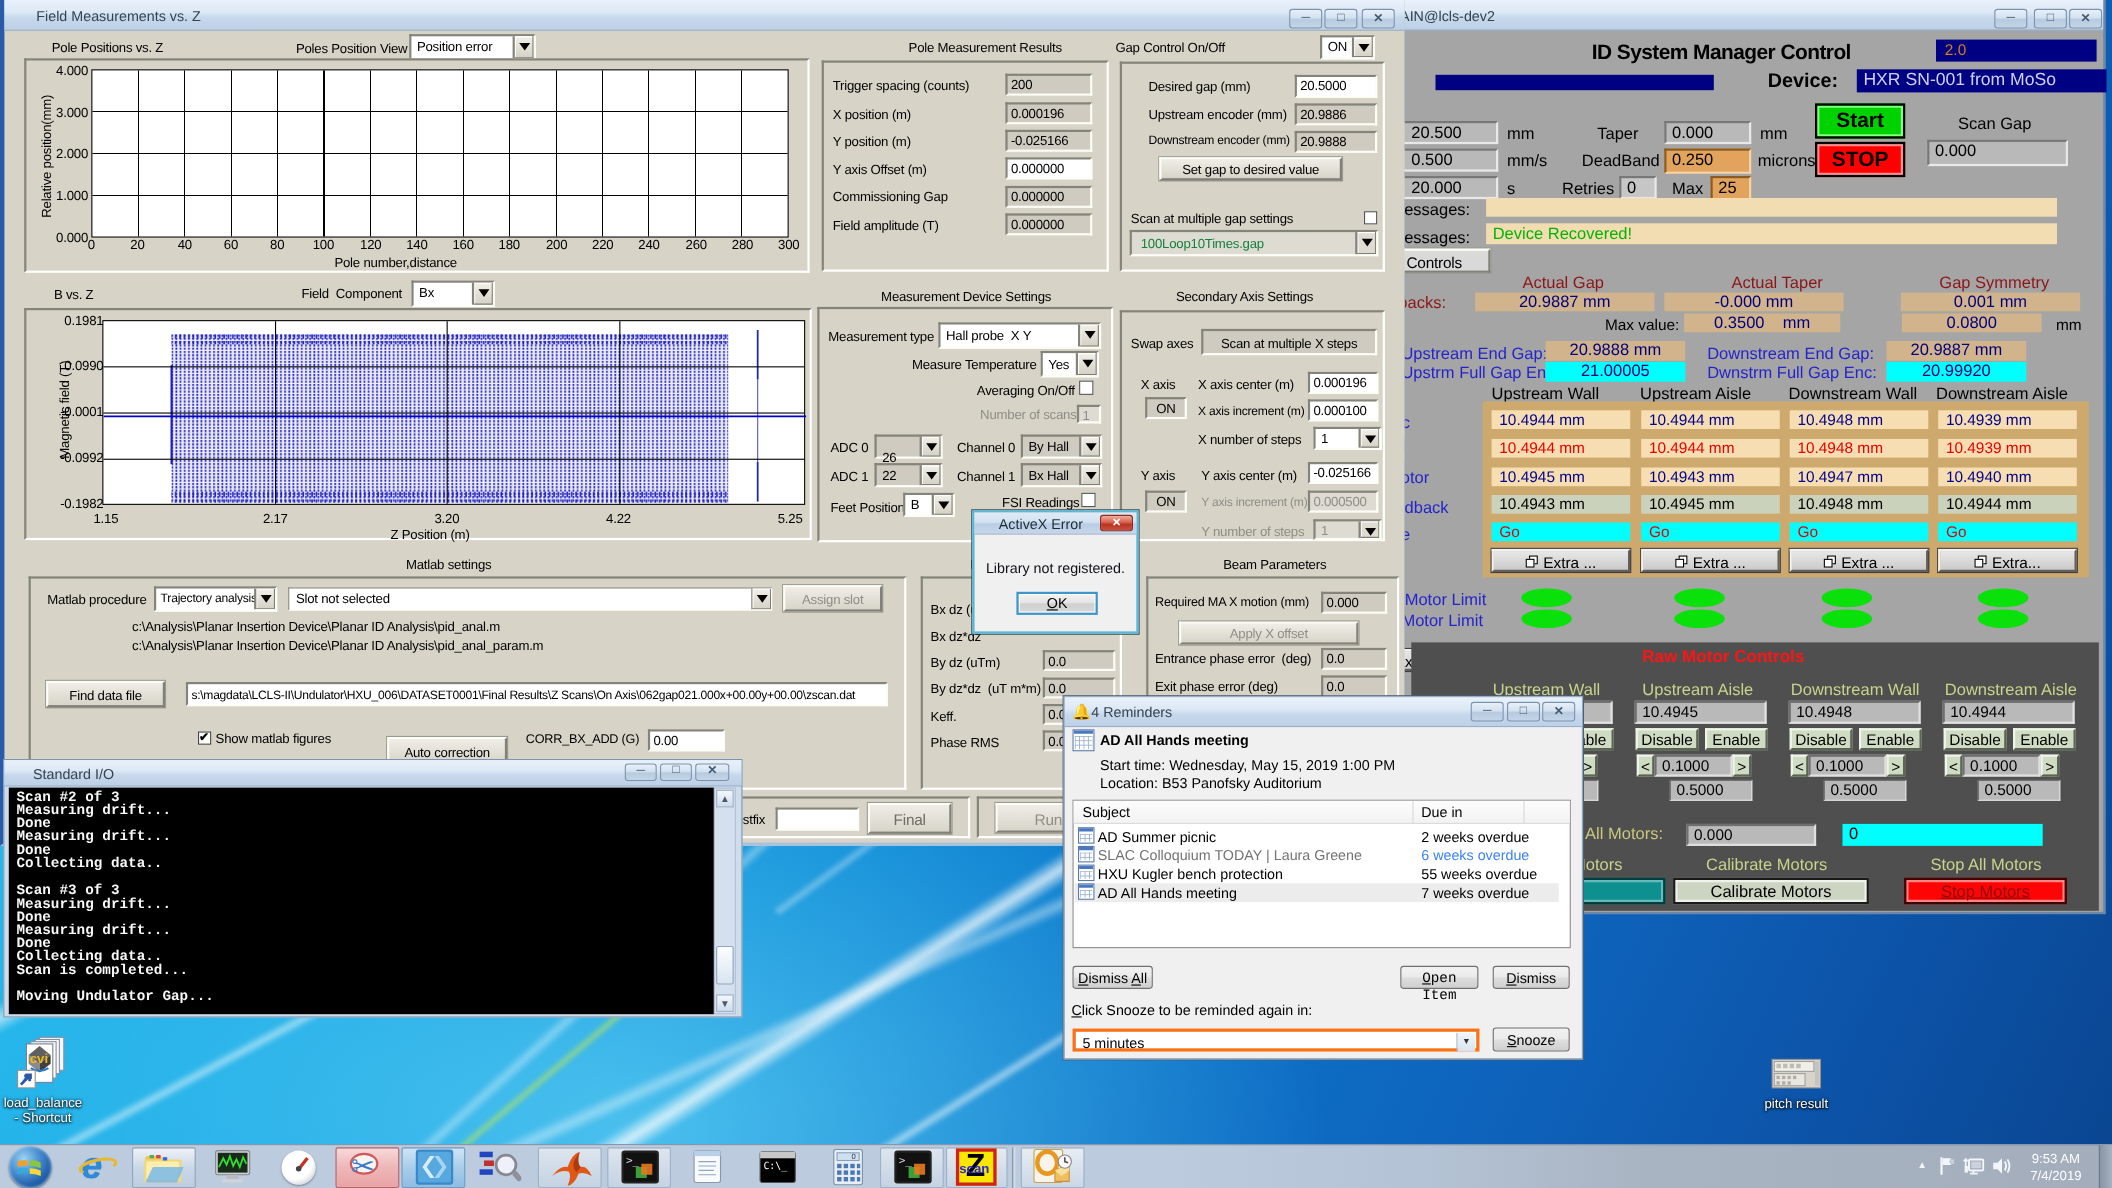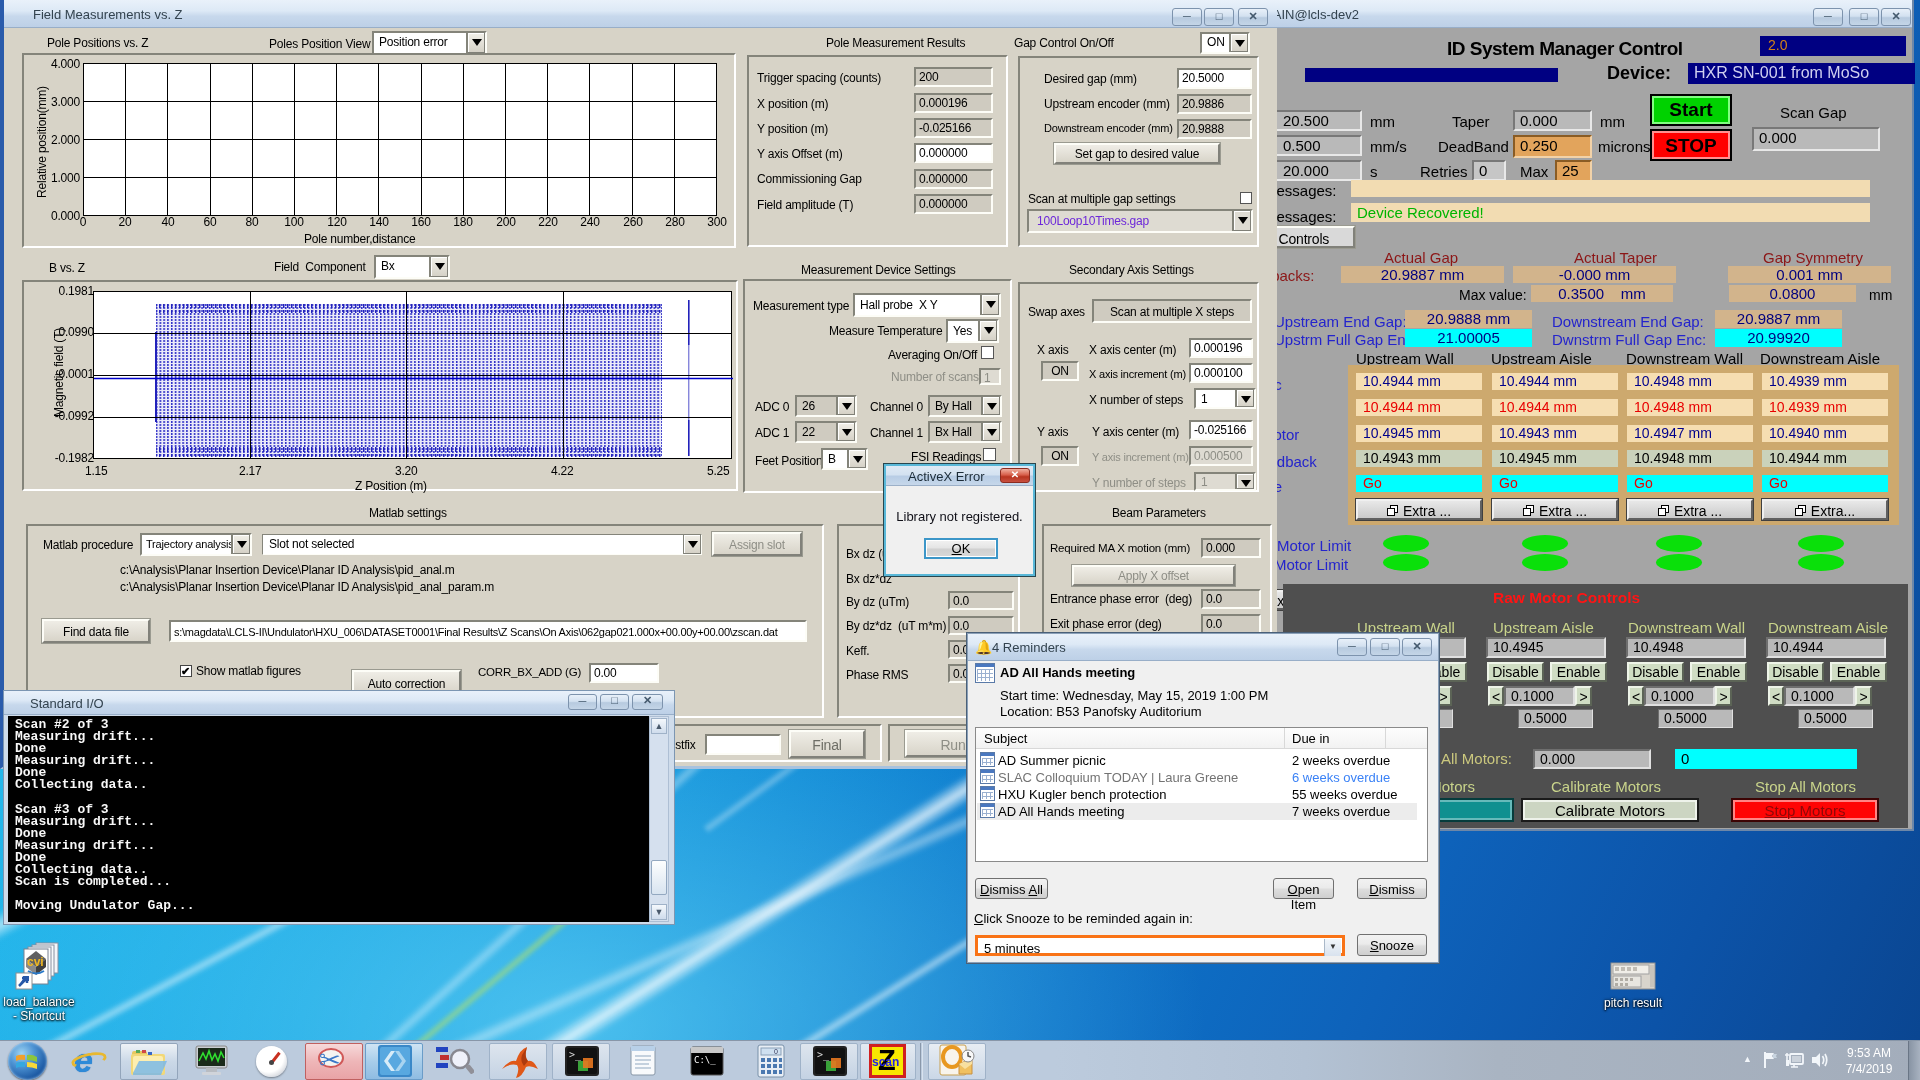--- a/index.html
+++ b/index.html
@@ -364,21 +364,21 @@
     <div class="lbl" style="position:absolute; left:24px; top:14px;">Desired gap (mm)</div>
     <div class="fld fldw" style="position:absolute; left:157px; top:10px; width:75px; height:21px;">20.5000</div>
     <div class="lbl" style="position:absolute; left:24px; top:39px;">Upstream encoder (mm)</div>
     <div class="fld" style="position:absolute; left:157px; top:36px; width:75px; height:20px;">20.9886</div>
     <div class="lbl" style="position:absolute; left:24px; top:64px; font-size:11px;">Downstream encoder (mm)</div>
     <div class="fld" style="position:absolute; left:157px; top:61px; width:75px; height:20px;">20.9888</div>
     <div class="btn" style="position:absolute; left:34px; top:85px; width:166px; height:21px; padding-top:2px;">Set gap to desired value</div>
     <div class="lbl" style="position:absolute; left:8px; top:134px;">Scan at multiple gap settings</div>
     <div style="position:absolute; left:220px; top:134px; width:12px; height:12px; background:#fff; border:1px solid #555;"></div>
     <div class="cvicombo" style="position:absolute; left:7px; top:151px; width:226px; height:24px; background:#dedbd2;">
-        <span style="position:absolute; left:8px; top:3px; color:#6d28d9;">100Loop10Times.gap</span>
+        <span style="position:absolute; left:8px; top:3px; color:#15803d;">100Loop10Times.gap</span>
         <div class="dbtn" style="background:#dedbd2;"></div>
       </div>
   </div>
 
   <div class="lbl abs" style="left:797px; top:263px;">Measurement Device Settings</div>
   <div class="panel" style="left:739px; top:279px; width:269px; height:214px;">
     <div class="lbl" style="position:absolute; left:8px; top:18px;">Measurement type</div>
     <div class="cvicombo" style="position:absolute; left:108px; top:12px; width:148px; height:24px;">
         <span style="position:absolute; left:5px; top:3px;">Hall probe&nbsp; X Y</span>
         <div class="dbtn"></div>
@@ -387,21 +387,21 @@
     <div class="cvicombo" style="position:absolute; left:201px; top:38px; width:53px; height:24px;">
         <span style="position:absolute; left:5px; top:3px;">Yes</span>
         <div class="dbtn"></div>
       </div>
     <div class="lbl" style="position:absolute; left:143px; top:67px;">Averaging On/Off</div>
     <div style="position:absolute; left:236px; top:65px; width:13px; height:13px; background:#fff; border:1px solid #555;"></div>
     <div class="lbl" style="position:absolute; left:146px; top:89px; color:#8e8e86;">Number of scans</div>
     <div class="fld" style="position:absolute; left:234px; top:87px; width:22px; height:17px; color:#8e8e86; background:#dedbd2;">1</div>
     <div class="lbl" style="position:absolute; left:10px; top:119px;">ADC 0</div>
     <div class="cvicombo" style="position:absolute; left:50px; top:114px; width:62px; height:22px; background:#cfcbc0;">
-        <span style="position:absolute; left:5px; top:2px;">26</span>
+        <span style="position:absolute; left:5px; top:12px;">26</span>
         <div class="dbtn"></div>
       </div>
     <div class="lbl" style="position:absolute; left:125px; top:119px;">Channel 0</div>
     <div class="cvicombo" style="position:absolute; left:183px; top:114px; width:74px; height:22px; background:#cfcbc0;">
         <span style="position:absolute; left:5px; top:2px;">By Hall</span>
         <div class="dbtn"></div>
       </div>
     <div class="lbl" style="position:absolute; left:10px; top:145px;">ADC 1</div>
     <div class="cvicombo" style="position:absolute; left:50px; top:140px; width:62px; height:22px; background:#cfcbc0;">
         <span style="position:absolute; left:5px; top:2px;">22</span>
@@ -598,21 +598,21 @@
 <span style="position:absolute; left:21px; top:1px; font-size:13px; color:#000; white-space:nowrap;">HXU Kugler bench protection</span>
 <span style="position:absolute; left:315px; top:1px; font-size:13px; color:#000; white-space:nowrap;">55 weeks overdue</span>
       </div>
       <div style="position:absolute; left:1px; top:75px; width:440px; height:17px; background:#ececec;">
 <span class="calico" style="left:3px; top:0px; width:15px; height:15px;"></span>
 <span style="position:absolute; left:21px; top:1px; font-size:13px; color:#000; white-space:nowrap;">AD All Hands meeting</span>
 <span style="position:absolute; left:315px; top:1px; font-size:13px; color:#000; white-space:nowrap;">7 weeks overdue</span>
       </div>
   </div>
   <div class="w7btn" style="left:7px; top:244px; width:73px; height:21px;"><u>D</u>ismiss <u>A</u>ll</div>
-  <div class="w7btn" style="left:305px; top:244px; width:61px; height:21px;"><u>O</u>pen Item</div>
+  <div class="w7btn" style="left:305px; top:244px; width:71px; height:21px;font-family:Liberation Mono, monospace;"><u>O</u>pen Item</div>
   <div class="w7btn" style="left:389px; top:244px; width:70px; height:21px;"><u>D</u>ismiss</div>
   <div style="position:absolute; left:6px; top:277px; font-size:13px; color:#000;"><u>C</u>lick Snooze to be reminded again in:</div>
   <div style="position:absolute; left:7px; top:301px; width:370px; height:21px; background:#fff; border:3px solid #f97316;">
     <span style="position:absolute; left:6px; top:3px; font-size:13px;">5 minutes</span>
     <div style="position:absolute; right:1px; top:1px; width:17px; height:17px; background:linear-gradient(#f2f6fa,#d8e2ee); border-left:1px solid #aab8c8;">
         <span style="position:absolute; left:4px; top:3px; font-size:8px; color:#333;">▼</span>
       </div>
   </div>
   <div class="w7btn" style="left:389px; top:300px; width:70px; height:22px;"><u>S</u>nooze</div>
 </div>

